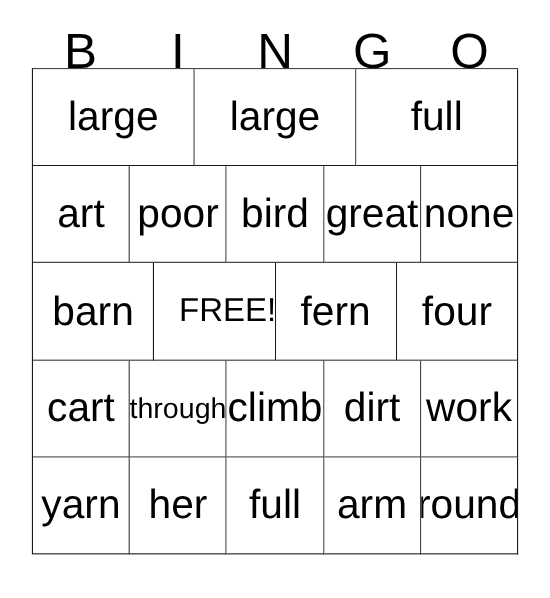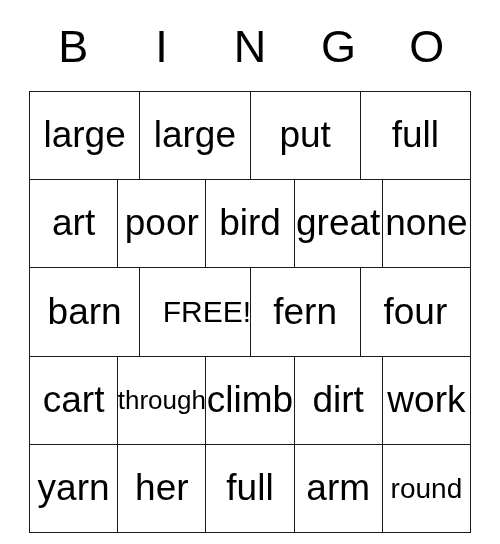--- a/index.html
+++ b/index.html
@@ -41,21 +41,21 @@
     font-weight: 400;
     letter-spacing: 0;
     color: #000000;
     user-select: none;
   }
 
   
   #grid {
     position: absolute;
     left: 29px;
-    top: 91px;
+    top: 62px;
     width: 442px;
     height: 442px;
     box-sizing: border-box;
     border-top: 1.2px solid #1a1a1a;
     border-left: 1.2px solid #1a1a1a;
     display: flex;
     flex-direction: column;
   }
   .grid-row {
     flex: 1 1 0;
@@ -76,21 +76,21 @@
   .cell-text {
     display: block;
     text-align: center;
     line-height: 1.05;
     white-space: nowrap;
     color: #000000;
     user-select: none;
   }
   
   .size-lg  { font-size: 37px; }
-  .size-md  { font-size: 28px; }
+  .size-md  { font-size: 37px; }
   .size-sm  { font-size: 30px; margin-left: 24px; }
   .size-xs  { font-size: 26px; }
 </style>
 </head>
 <body>
 
 <div id="bingo-card">
 
   <div id="header-row">
     <div class="header-letter">B</div>
@@ -101,23 +101,20 @@
   </div>
 
   <div id="grid">
 
     <div class="grid-row">
       <div class="grid-cell">
           <span class="cell-text size-lg">large</span>
         </div>
       <div class="grid-cell">
           <span class="cell-text size-lg">large</span>
-        </div>
-      <div class="grid-cell">
-          <span class="cell-text size-lg">put</span>
         </div>
       <div class="grid-cell">
           <span class="cell-text size-lg">full</span>
         </div>
     </div>
 
     <div class="grid-row">
       <div class="grid-cell">
           <span class="cell-text size-lg">art</span>
         </div>

